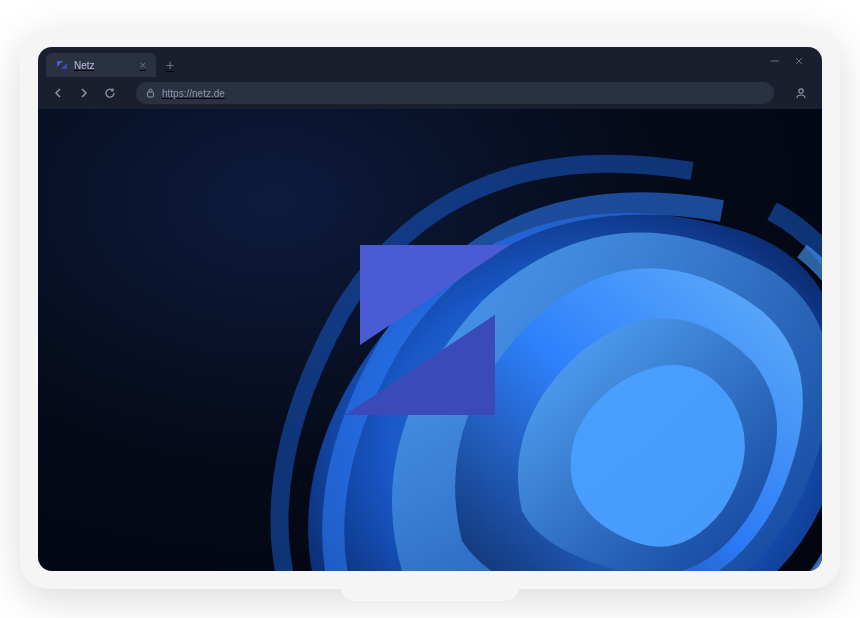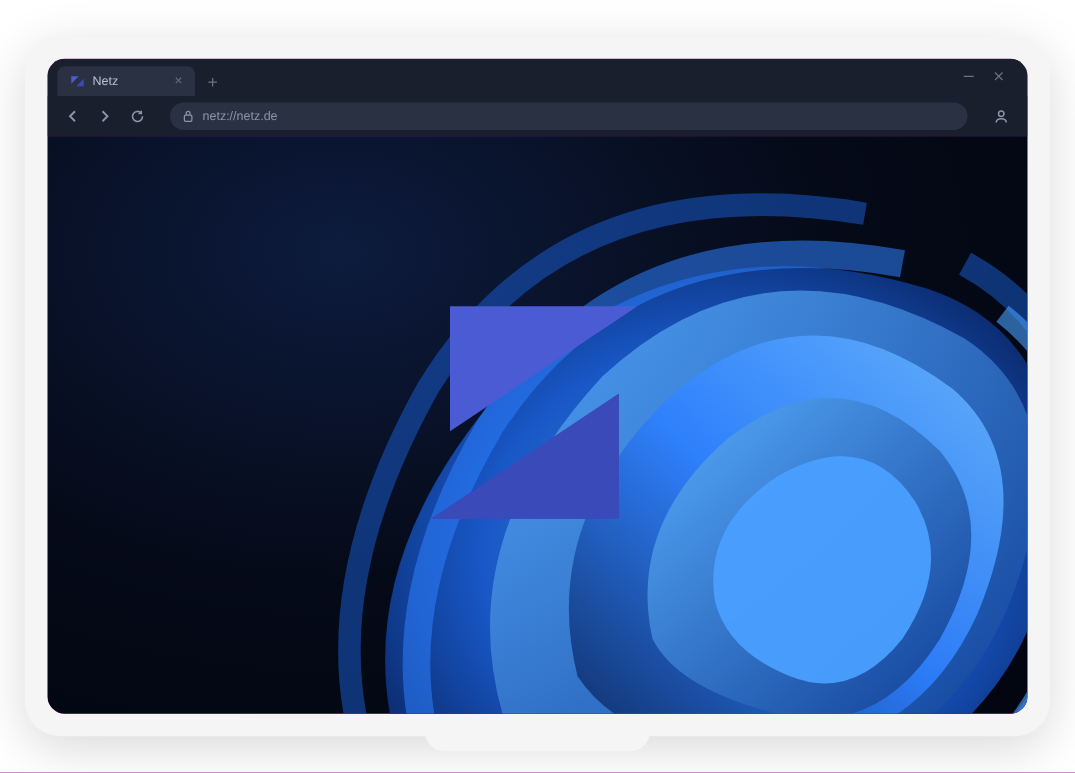--- a/index.html
+++ b/index.html
@@ -37,24 +37,25 @@
       width: 180px;
       height: 24px;
       background: #f5f5f5;
       border-radius: 0 0 16px 16px;
       border-top: none;
     }
 
     .screen {
       width: 100%;
       height: 100%;
-      background: #a21caf;
+      background: #f9a8d4;
       border-radius: 14px;
       overflow: hidden;
       position: relative;
+      text-decoration: underline;
     }
 
     .browser-chrome {
       background: #1a1f2e;
       display: flex;
       flex-direction: column;
     }
 
     .tab-bar {
       display: flex;
@@ -242,21 +243,21 @@
             </svg>
         </span>
 
         <div class="address-bar">
           <span class="lock-icon">
             <svg width="9" height="10" viewBox="0 0 9 10">
                 <rect x="1.5" y="4" width="6" height="5" rx="1" fill="none" stroke="#8b95a8" stroke-width="1"></rect>
                 <path d="M3 4 V2.5 A1.5 1.5 0 0 1 6 2.5 V4" fill="none" stroke="#8b95a8" stroke-width="1"></path>
               </svg>
           </span>
-          <span>netz://netz.de</span>
+          <span>https://netz.de</span>
         </div>
 
         <span class="profile-btn">
           <svg width="14" height="14" viewBox="0 0 14 14">
               <circle cx="7" cy="5" r="2.2" fill="none" stroke="#8b95a8" stroke-width="1.2"></circle>
               <path d="M3 12 Q3 9 7 9 Q11 9 11 12" fill="none" stroke="#8b95a8" stroke-width="1.2"></path>
             </svg>
         </span>
       </div>
     </div>

